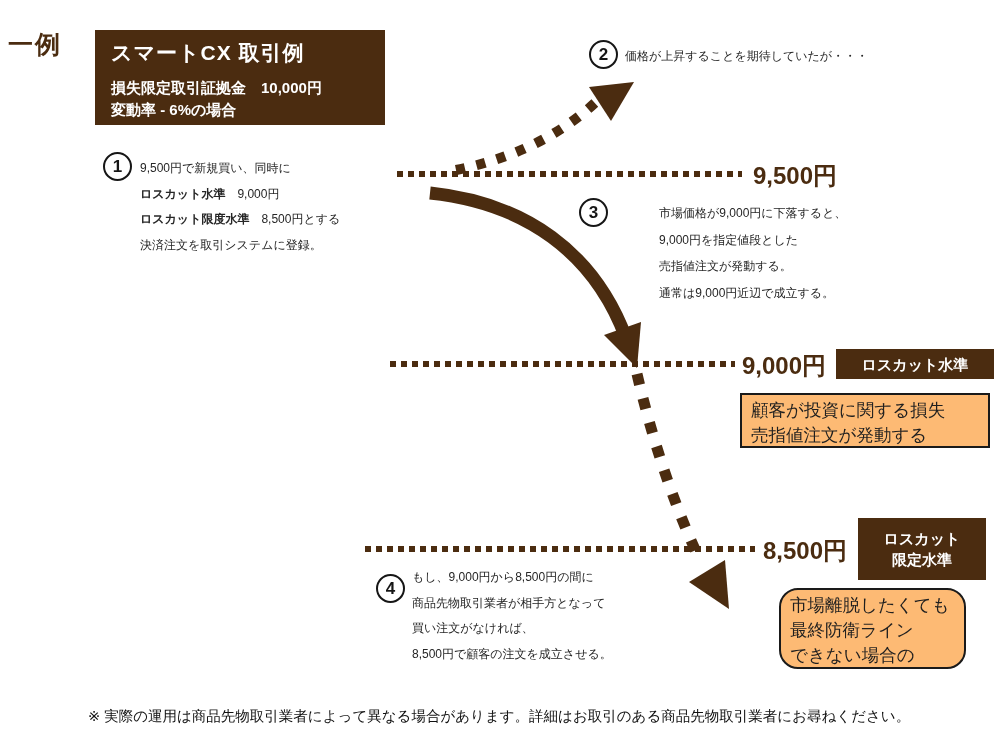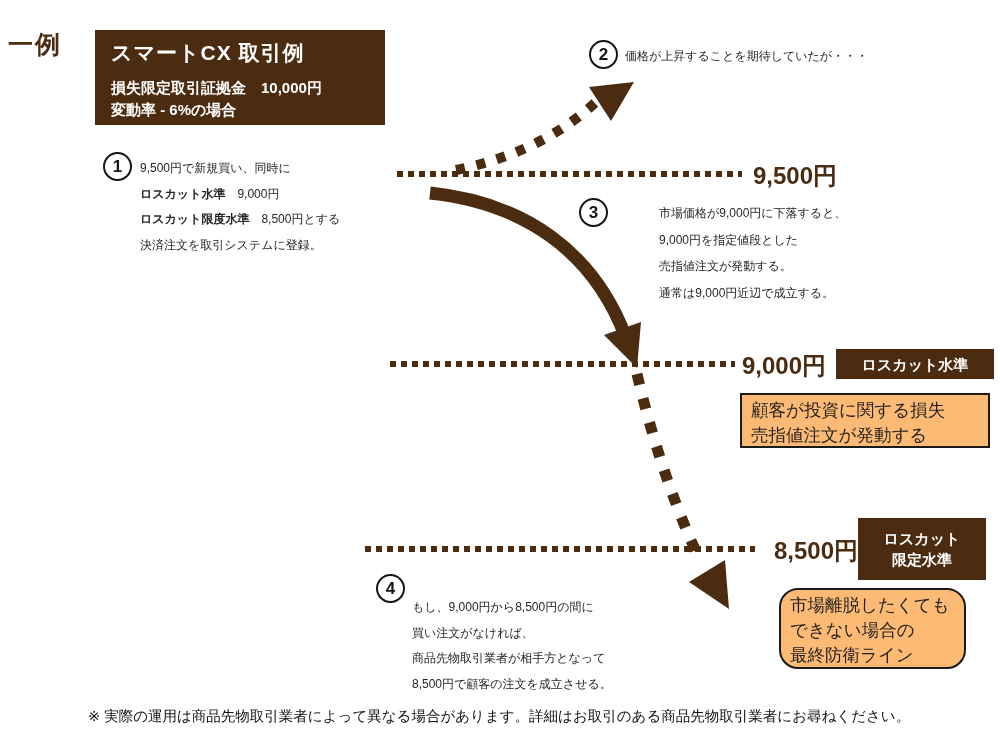--- a/index.html
+++ b/index.html
@@ -87,34 +87,34 @@
 
   <div class="abs dotline" style="left:390px; top:361px; width:345px;"></div>
   <div class="abs price" style="left:742px; top:350px;">9,000円</div>
   <div class="abs tag" style="left:836px; top:349px; width:158px; height:30px;">ロスカット水準</div>
   <div class="abs note" style="left:740px; top:393px; width:250px; height:55px;">
     <div>顧客が投資に関する損失</div>
     <div>売指値注文が発動する</div>
   </div>
 
   <div class="abs dotline" style="left:365px; top:546px; width:390px;"></div>
-  <div class="abs price" style="left:763px; top:535px;margin-left:11px;">8,500円</div>
+  <div class="abs price" style="left:763px; top:535px;">8,500円</div>
   <div class="abs tag" style="left:858px; top:518px; width:128px; height:62px;">
     <div>ロスカット</div>
     <div>限定水準</div>
   </div>
   <div class="abs note" style="left:779px; top:588px; width:187px; height:81px;border-radius:19px;">
     <div>市場離脱したくても</div>
+    <div>最終防衛ライン</div>
     <div>できない場合の</div>
-    <div>最終防衛ライン</div>
   </div>
 
   <span class="abs circle-num" style="left:376px; top:574px;">4</span>
-  <div class="abs steptext" style="left:412px; top:595px;">
+  <div class="abs steptext" style="left:412px; top:565px;">
     <div>もし、9,000円から8,500円の間に</div>
+    <div>商品先物取引業者が相手方となって</div>
     <div>買い注文がなければ、</div>
-    <div>商品先物取引業者が相手方となって</div>
     <div>8,500円で顧客の注文を成立させる。</div>
   </div>
 
   <div class="abs footnote" style="left:88px; top:707px;">※ 実際の運用は商品先物取引業者によって異なる場合があります。詳細はお取引のある商品先物取引業者にお尋ねください。</div>
 
 </div>
 
 </body></html>

